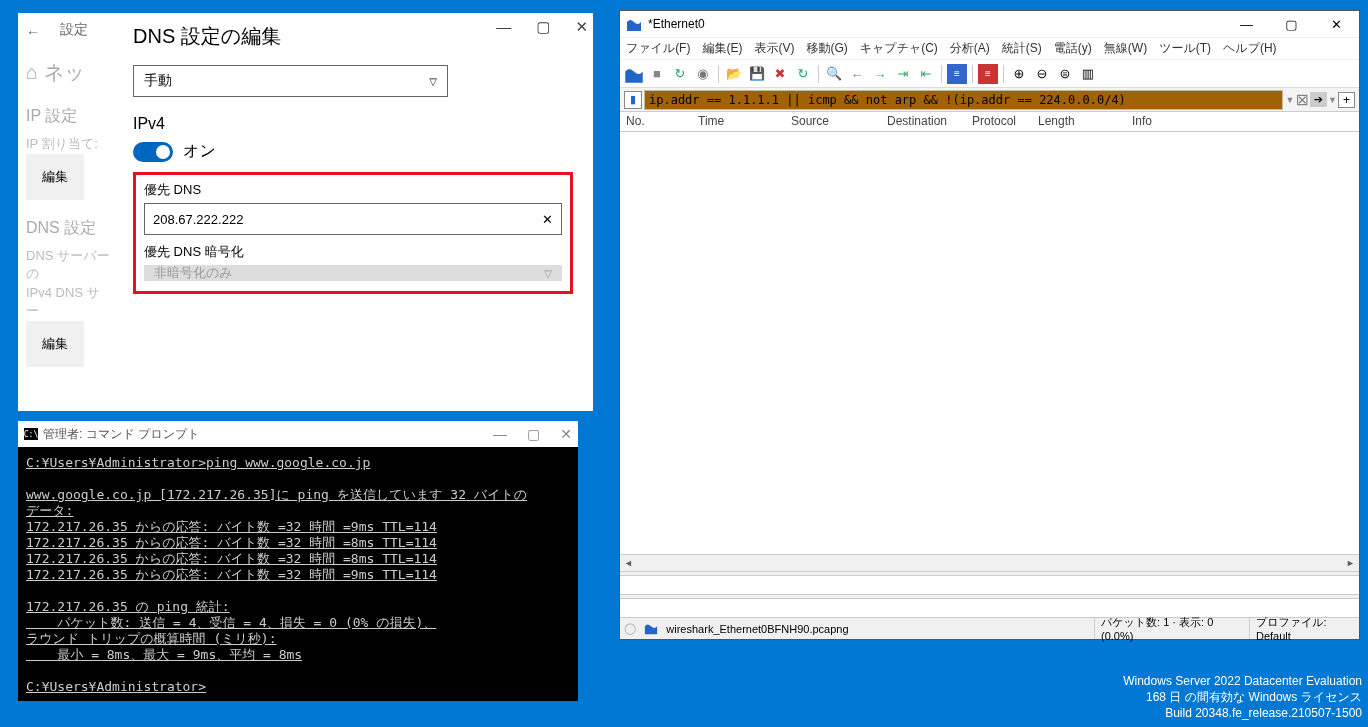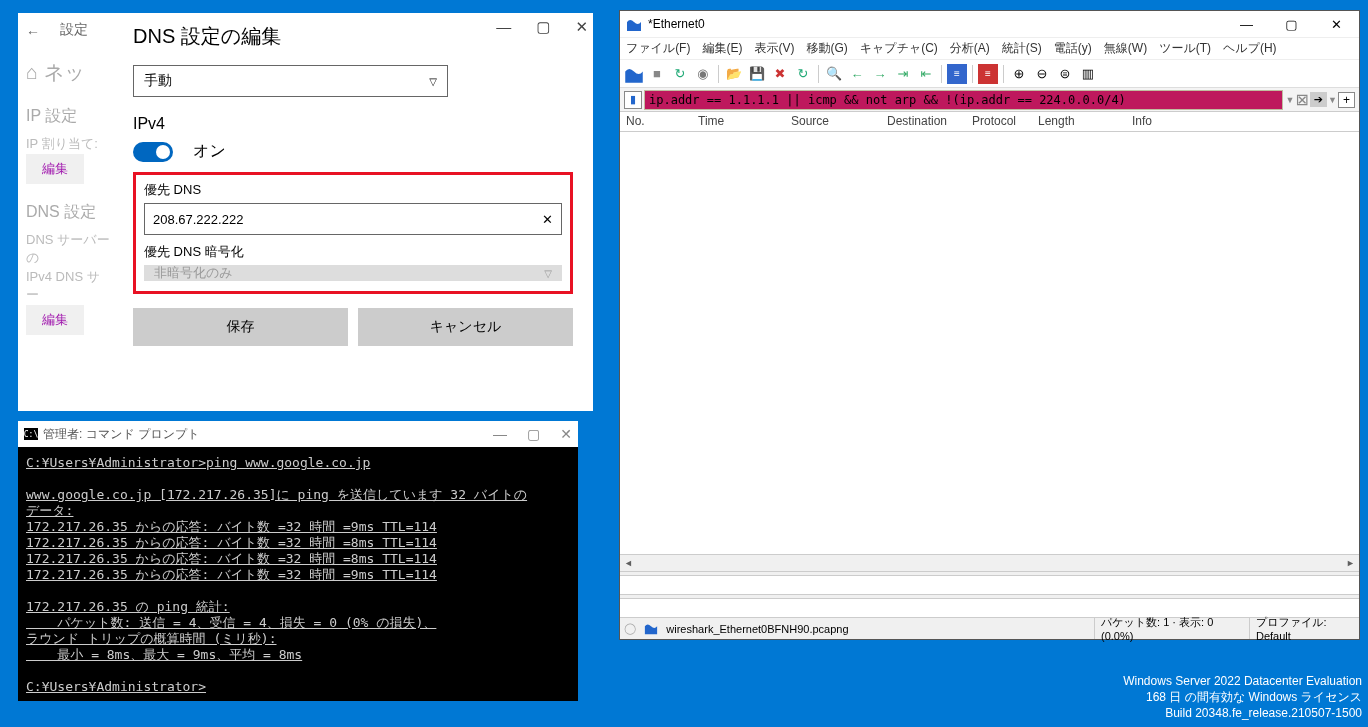--- a/index.html
+++ b/index.html
@@ -5,27 +5,27 @@
 * { margin: 0; padding: 0; box-sizing: border-box; font-family: "Segoe UI", "Meiryo UI", sans-serif; }
 body { width: 1368px; height: 727px; background: #0078d4; position: relative; overflow: hidden; }
 
 
 .settings-window { position: absolute; left: 18px; top: 13px; width: 575px; height: 398px; background: #fff; display: flex; }
 .settings-left { width: 100px; background: #fff; padding: 8px; }
 .settings-back { color: #666; font-size: 14px; margin-bottom: 10px; display: flex; align-items: center; gap: 20px; }
 .settings-home { color: #aaa; font-size: 20px; margin: 20px 0; display: flex; align-items: center; gap: 6px; }
 .settings-section { color: #aaa; font-size: 16px; margin: 18px 0 8px; }
 .settings-label { color: #bbb; font-size: 13px; margin: 1px 0; }
-.edit-btn-gray { background: #f0f0f0; color: #a21caf; border: none; padding: 6px 16px; font-size: 13px; }
+.edit-btn-gray { background: #f0f0f0; color: #000000; border: none; padding: 14px 16px; font-size: 13px; }
 
 .settings-right { flex: 1; padding: 10px 20px 0 15px; position: relative; }
 .dns-title { font-size: 20px; font-weight: 500; margin-bottom: 15px; }
 .manual-select { width: 315px; height: 32px; border: 1px solid #666; display: flex; align-items: center; padding: 0 10px; justify-content: space-between; cursor: pointer; font-size: 14px;}
 .ipv4-label { font-size: 16px; font-weight: 400; margin-top: 18px; }
-.toggle-row { display: flex; align-items: center; gap: 20px; margin-top: 8px; }
+.toggle-row { display: flex; align-items: center; gap: 10px; margin-top: 8px; }
 .toggle { width: 40px; height: 20px; background: #0067c0; border-radius: 10px; position: relative; }
 .toggle::after { content: ""; position: absolute; right: 3px; top: 3px; width: 14px; height: 14px; background: #fff; border-radius: 50%; }
 .red-box { border: 3px solid #e81123; margin-top: 10px; padding: 6px 8px 10px; }
 .field-label { font-size: 13px; margin-bottom: 4px; }
 .dns-input { width: 100%; height: 32px; border: 1px solid #666; padding: 0 8px; display: flex; align-items: center; justify-content: space-between; font-size: 13px; }
 .enc-select { width: 100%; height: 16px; background: #ddd; color: #999; display: flex; align-items: center; padding: 0 10px; justify-content: space-between; margin-top: 2px; font-size: 13px;}
 .btn-row { display: flex; gap: 10px; margin-top: 14px; }
 .btn-gray { flex: 1; background: #ccc; border: none; padding: 10px; font-size: 14px; }
 .sys-menu { position: absolute; right: 5px; top: 5px; display: flex; gap: 25px; color: #444; font-size: 15px; }
 
@@ -41,21 +41,21 @@
 .ws-title { height: 27px; background: #fff; display: flex; align-items: center; padding: 0 6px; font-size: 12px; position: relative; border-bottom: 1px solid #eee; }
 .ws-fin { width: 16px; height: 16px; margin-right: 6px; }
 .ws-sys { position: absolute; right: 0; display: flex; height: 100%; }
 .ws-sys span { width: 45px; display: flex; align-items: center; justify-content: center; font-size: 13px; }
 .ws-menu { height: 22px; display: flex; padding: 0 6px; gap: 12px; font-size: 12px; align-items: center; border-bottom: 1px solid #eee; color: #333;}
 .ws-toolbar { height: 28px; display: flex; align-items: center; padding: 0 4px; gap: 3px; border-bottom: 1px solid #ddd; }
 .tb-ico { width: 20px; height: 20px; display: flex; align-items: center; justify-content: center; font-size: 13px; }
 .tb-sep { width: 1px; height: 18px; background: #ccc; margin: 0 2px; }
 .ws-filter { height: 24px; display: flex; align-items: center; padding: 0 4px; background: #f4f4f4; border-bottom: 1px solid #ccc; }
 .filt-ico { width: 18px; height: 18px; border: 1px solid #888; margin-right: 2px; background:#fff; display:flex; align-items:center; justify-content:center;}
-.filt-input { flex: 1; background: #be185d; height: 20px; font-size: 12px; padding: 0 4px; font-family: monospace; border: 1px solid #c0bda0; }
+.filt-input { flex: 1; background: #a16207; height: 20px; font-size: 12px; padding: 0 4px; font-family: monospace; border: 1px solid #c0bda0; }
 .filt-btns { display: flex; gap: 1px; margin-left: 3px; align-items:center;}
 .ws-cols { height: 20px; display: flex; font-size: 12px; border-bottom: 1px solid #ccc; background: #fff; color:#444; }
 .ws-col { padding: 2px 6px; border-right: 1px solid transparent; }
 .ws-main { flex: 1; background: #fff; position: relative; }
 .ws-scroll-h { position: absolute; bottom: 0; left: 0; right: 0; height: 17px; background: #f0f0f0; border-top: 1px solid #ccc; display: flex; align-items: center; }
 .ws-scroll-arrow { width: 17px; height: 17px; display: flex; align-items: center; justify-content: center; font-size: 9px; color: #606060;}
 .ws-pane-sep { height: 5px; border-top:1px solid #ccc; border-bottom:1px solid #ccc; background: #f0f0f0;}
 .ws-midpane { height: 18px; }
 .ws-status { height: 22px; background: #f0f0f0; border-top: 1px solid #ccc; display: flex; align-items: center; font-size: 11px; }
 .ws-stat-seg { padding: 0 6px; border-left: 1px solid #ccc; height: 100%; display: flex; align-items: center; }
@@ -105,24 +105,20 @@
       <div class="field-label">優先 DNS</div>
       <div class="dns-input">
         <span>208.67.222.222</span>
         <span>✕</span>
       </div>
       <div class="field-label" style="margin-top:8px;">優先 DNS 暗号化</div>
       <div class="enc-select">
         <span>非暗号化のみ</span>
         <span class="chevron">▽</span>
       </div>
-    </div>
-    <div class="btn-row">
-      <button class="btn-gray">保存</button>
-      <button class="btn-gray">キャンセル</button>
     </div>
   </div>
 </div>
 
 <div class="cmd-window">
   <div class="cmd-title">
     <span class="cmd-icon">C:\</span>
     <span>管理者: コマンド プロンプト</span>
     <div class="cmd-sys">
       <span>—</span>

